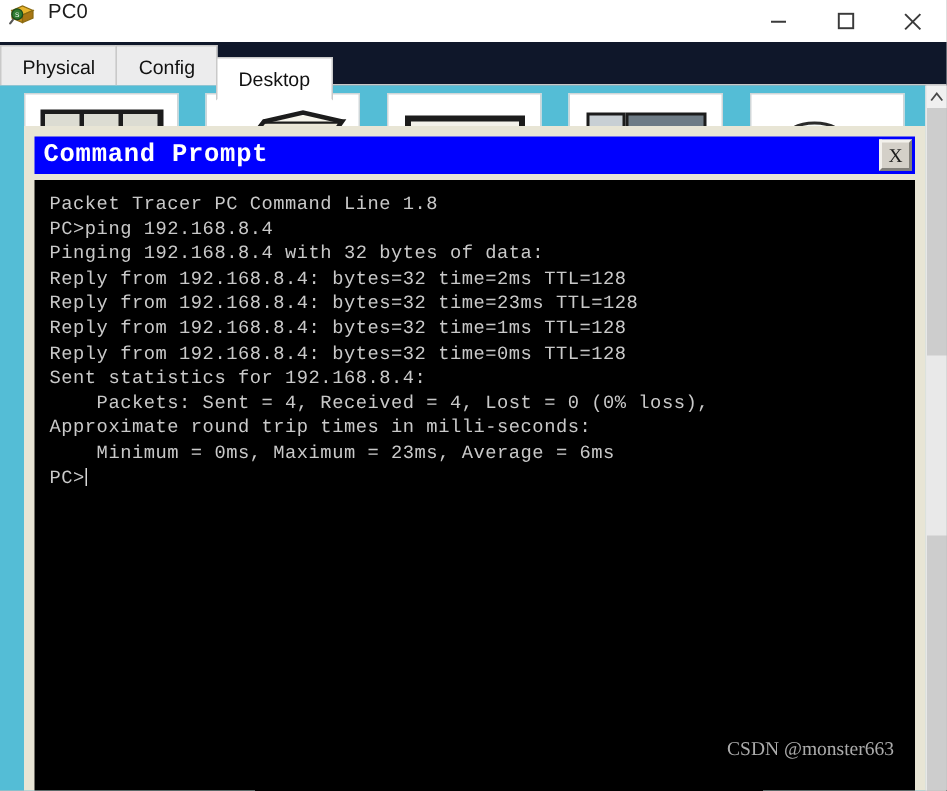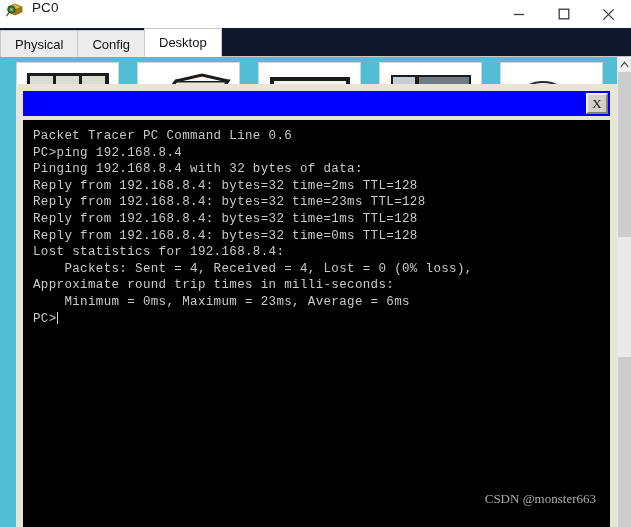--- a/index.html
+++ b/index.html
@@ -78,21 +78,21 @@
     border-right: 1px solid #c9c9c9;
     border-top: 1px solid #c9c9c9;
     margin-right: -1px;
     box-sizing: border-box;
     position: relative;
     top: 1px;
   }
   .tab.active {
     background: #ffffff;
     height: 29px;
-    top: 1px;
+    top: 11px;
     z-index: 3;
     border-bottom: 1px solid #ffffff;
   }
 
   
   .desktop {
     position: absolute;
     left: 0; top: 57px;
     width: 617px;
     height: 470px;
@@ -311,36 +311,37 @@
       <svg width="9" height="7" viewBox="0 0 9 7">
           <path d="M0.8 6 L4.5 1.3 L8.2 6" fill="none" stroke="#4a4a4a" stroke-width="1.2"></path>
         </svg>
     </div>
     <div class="vscroll-thumb"></div>
   </div>
 
   <div class="cmd-window">
 
     <div class="cmd-titlebar">
+      <span class="cmd-title-text">Command Prompt</span>
       <div class="cmd-close">X</div>
     </div>
 
     <div class="cmd-body">
       <div class="term-line"></div>
-      <div class="term-line">Packet Tracer PC Command Line 0.6</div>
+      <div class="term-line">Packet Tracer PC Command Line 1.8</div>
       <div class="term-line">PC&gt;ping 192.168.8.4</div>
       <div class="term-line"></div>
       <div class="term-line">Pinging 192.168.8.4 with 32 bytes of data:</div>
       <div class="term-line"></div>
       <div class="term-line">Reply from 192.168.8.4: bytes=32 time=2ms TTL=128</div>
       <div class="term-line">Reply from 192.168.8.4: bytes=32 time=23ms TTL=128</div>
       <div class="term-line">Reply from 192.168.8.4: bytes=32 time=1ms TTL=128</div>
       <div class="term-line">Reply from 192.168.8.4: bytes=32 time=0ms TTL=128</div>
       <div class="term-line"></div>
-      <div class="term-line">Lost statistics for 192.168.8.4:</div>
+      <div class="term-line">Sent statistics for 192.168.8.4:</div>
       <div class="term-line">    Packets: Sent = 4, Received = 4, Lost = 0 (0% loss),</div>
       <div class="term-line">Approximate round trip times in milli-seconds:</div>
       <div class="term-line">    Minimum = 0ms, Maximum = 23ms, Average = 6ms</div>
       <div class="term-line"></div>
       <div class="term-line"><span>PC&gt;</span><span class="term-cursor"></span></div>
 
       <div class="watermark">CSDN @monster663</div>
     </div>
 
   </div>

